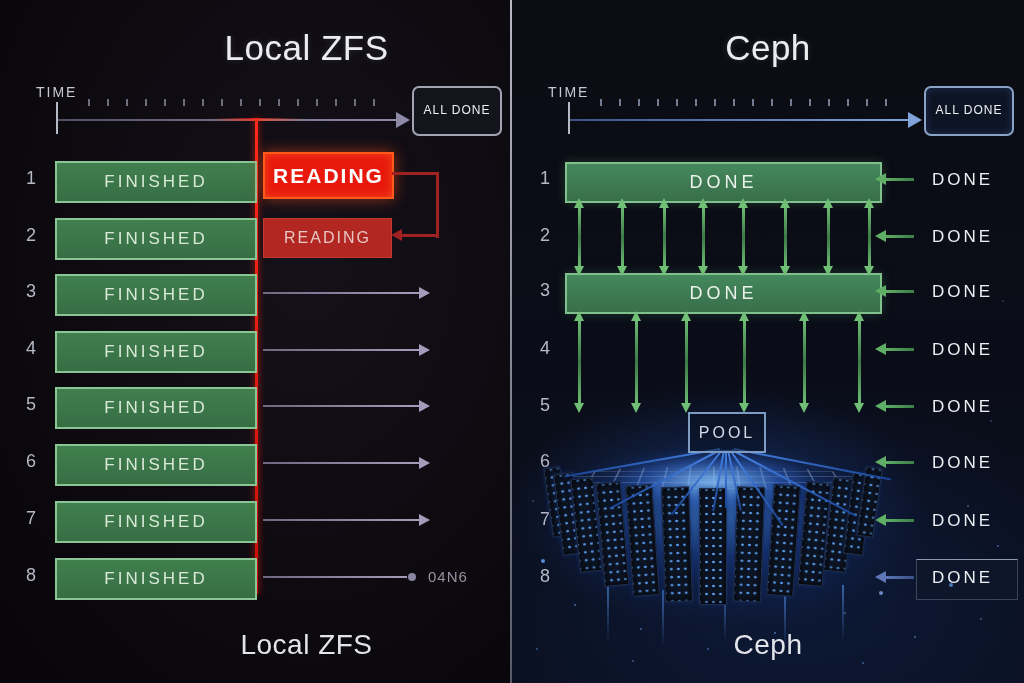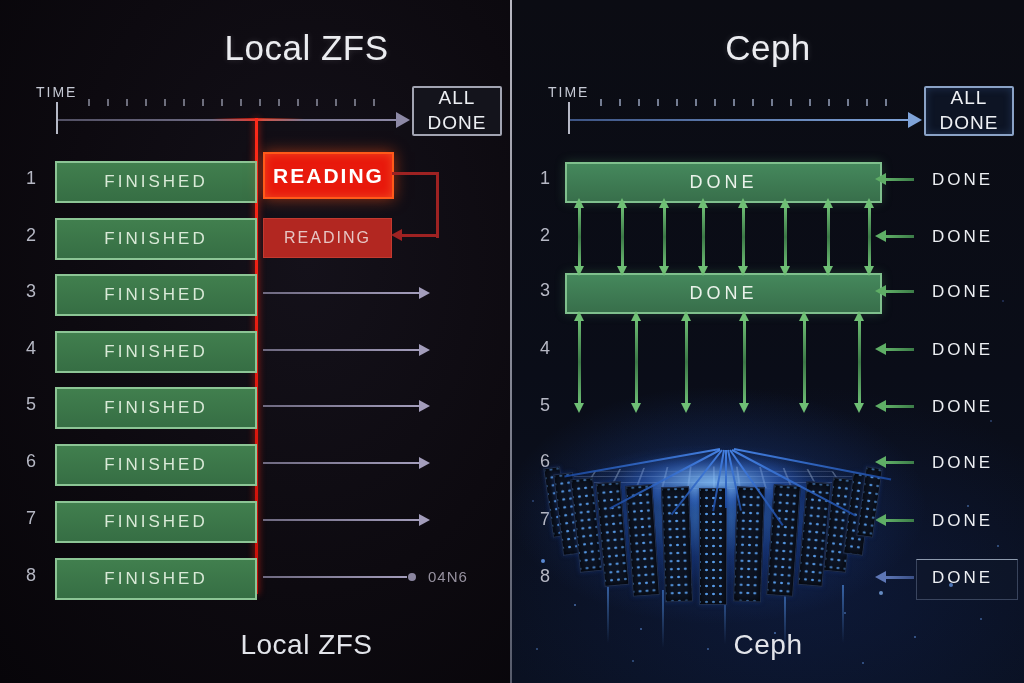--- a/index.html
+++ b/index.html
@@ -30,21 +30,21 @@
   .panel-right .tl-ticks{background:repeating-linear-gradient(90deg,#97a2bc 0 2px, transparent 2px 19px);}
   .tl-line{position:absolute;left:58px;top:119px;width:338px;height:2px;
     background:linear-gradient(90deg,#525064,#8d89a6);}
   .panel-right .tl-line{background:linear-gradient(90deg,#3d5484,#7fa3d8);}
   .tl-head{position:absolute;left:396px;top:112px;width:0;height:0;
     border-left:14px solid #8d89a6;border-top:8px solid transparent;border-bottom:8px solid transparent;}
   .panel-right .tl-head{border-left-color:#7fa3d8;}
   .tl-redseg{position:absolute;left:212px;top:118px;width:92px;height:3px;
     background:linear-gradient(90deg,transparent, rgba(255,45,25,.8) 48%, rgba(255,70,40,.65) 56%, transparent);}
   .alldone{position:absolute;left:412px;top:86px;width:86px;height:46px;border:2px solid #a2a4b2;
-    border-radius:2px;background:#14141c;color:#eef0f4;font-size:19px;letter-spacing:1px;
+    border-radius:7px;background:#14141c;color:#eef0f4;font-size:12px;letter-spacing:1px;
     display:flex;align-items:center;justify-content:center;text-align:center;line-height:1.3;}
   .panel-right .alldone{border-color:#8aa2c6;background:#0d1424;
     box-shadow:0 0 8px rgba(90,140,220,.25) inset;}
 
   
   .rownum{position:absolute;left:18px;width:26px;text-align:center;color:#b6b8c4;font-size:18px;}
   .panel-right .rownum{left:20px;}
   .fin-box{position:absolute;left:55px;width:198px;height:38px;
     background:linear-gradient(180deg,#417f4e,#366e44);border:2px solid #8cc595;
     display:flex;align-items:center;justify-content:center;
@@ -262,20 +262,23 @@
     <div class="varrow" style="left:315px;top:207px;height:60px"></div>
     <div class="varrow" style="left:356px;top:207px;height:60px"></div>
 
     <div class="varrow" style="left:66px;top:320px;height:84px"></div>
     <div class="varrow" style="left:123px;top:320px;height:84px"></div>
     <div class="varrow" style="left:173px;top:320px;height:84px"></div>
     <div class="varrow" style="left:231px;top:320px;height:84px"></div>
     <div class="varrow" style="left:291px;top:320px;height:84px"></div>
     <div class="varrow" style="left:346px;top:320px;height:84px"></div>
 
+    <div class="pool-box">
+      <span>POOL</span>
+    </div>
 
     <div class="stat-arrow" style="top:178px"></div>
     <div class="stat-text" style="top:170px">DONE</div>
     <div class="stat-arrow" style="top:235px"></div>
     <div class="stat-text" style="top:227px">DONE</div>
     <div class="stat-arrow" style="top:290px"></div>
     <div class="stat-text" style="top:282px">DONE</div>
     <div class="stat-arrow" style="top:348px"></div>
     <div class="stat-text" style="top:340px">DONE</div>
     <div class="stat-arrow" style="top:405px"></div>

